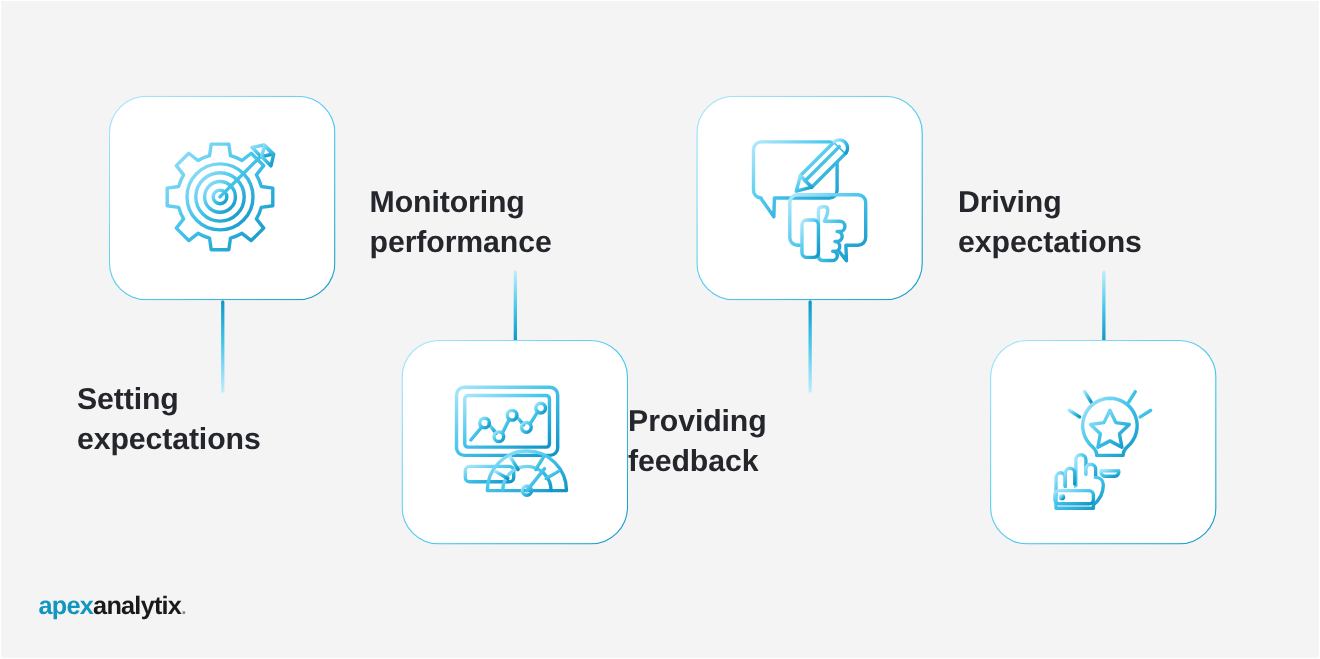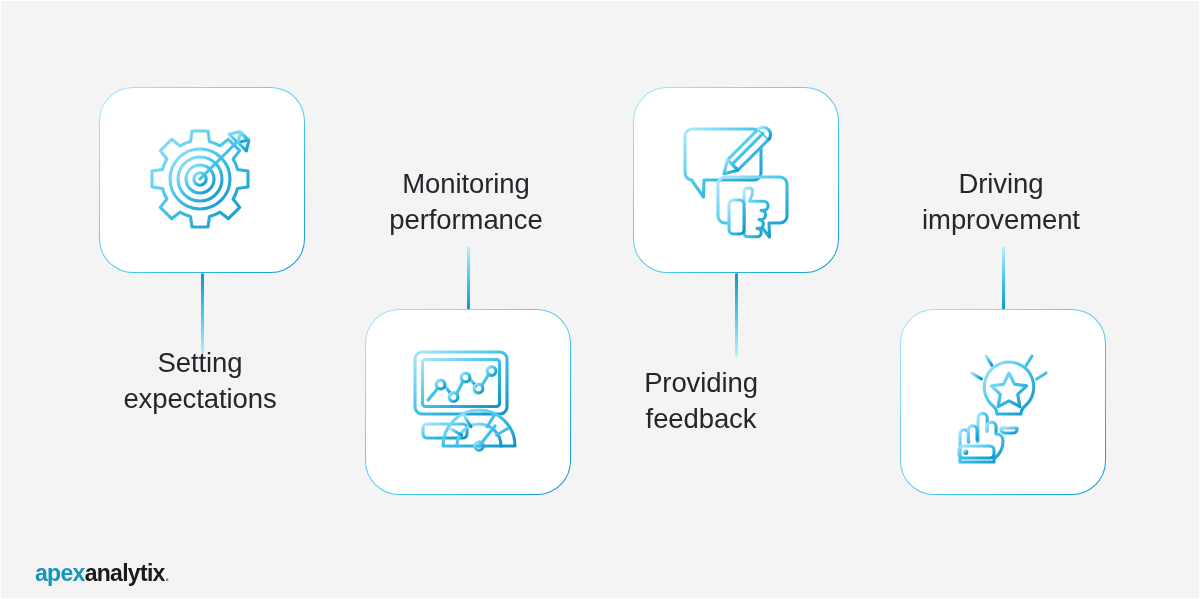--- a/index.html
+++ b/index.html
@@ -61,24 +61,24 @@
     background: linear-gradient(to bottom, #0e97c6 0%, #45c4ea 45%, #bfeefb 100%);
   }
   .stem.up {
     background: linear-gradient(to top, #0e97c6 0%, #45c4ea 45%, #bfeefb 100%);
   }
 
   
   .label {
     position: absolute;
     width: 260px;
-    text-align: center;
+    text-align: left;
     font-size: 27.5px;
     line-height: 1.32;
-    font-weight: normal;
+    font-weight: bold;
     color: #24262b;
     letter-spacing: -0.1px;
     white-space: pre-line;
   }
 
   
   
   #step1 .card  { left: 98px;  top: 86px; }
   #step1 .stem  { left: 200px; top: 272px; height: 84px; }
   #step1 .label { left: 69px;  top: 344px; }
@@ -95,21 +95,21 @@
 
   
   #step4 .label { left: 870px; top: 165px; }
   #step4 .stem  { left: 1001px; top: 245px; height: 64px; }
   #step4 .card  { left: 899px; top: 308px; }
 
   
   .logo {
     position: absolute;
     left: 34px;
-    bottom: 13px;
+    bottom: 36px;
     font-size: 23px;
     font-weight: bold;
     letter-spacing: -0.7px;
     line-height: 1;
     white-space: nowrap;
   }
   .logo .lg-a { color: #1296bd; }
   .logo .lg-b { color: #1a1a1a; }
   .logo .lg-dot { color: #8d8d8d; font-size: 17px; }
 </style>
@@ -244,21 +244,21 @@
         </svg>
       </span>
     </div>
     <div class="stem down"></div>
     <div class="label">Providing
 feedback</div>
   </div>
 
   <div class="step" id="step4">
     <div class="label">Driving
-improvement</div>
+expectations</div>
     <div class="stem up"></div>
     <div class="card">
       <span class="icon-wrap">
         <svg viewBox="0 0 130 124" fill="none">
           <defs>
             <linearGradient id="g4" x1="0" y1="0" x2="1" y2="1">
               <stop offset="0%" stop-color="#a8e6fb"></stop>
               <stop offset="45%" stop-color="#47c6ec"></stop>
               <stop offset="100%" stop-color="#0f94c4"></stop>
             </linearGradient>

